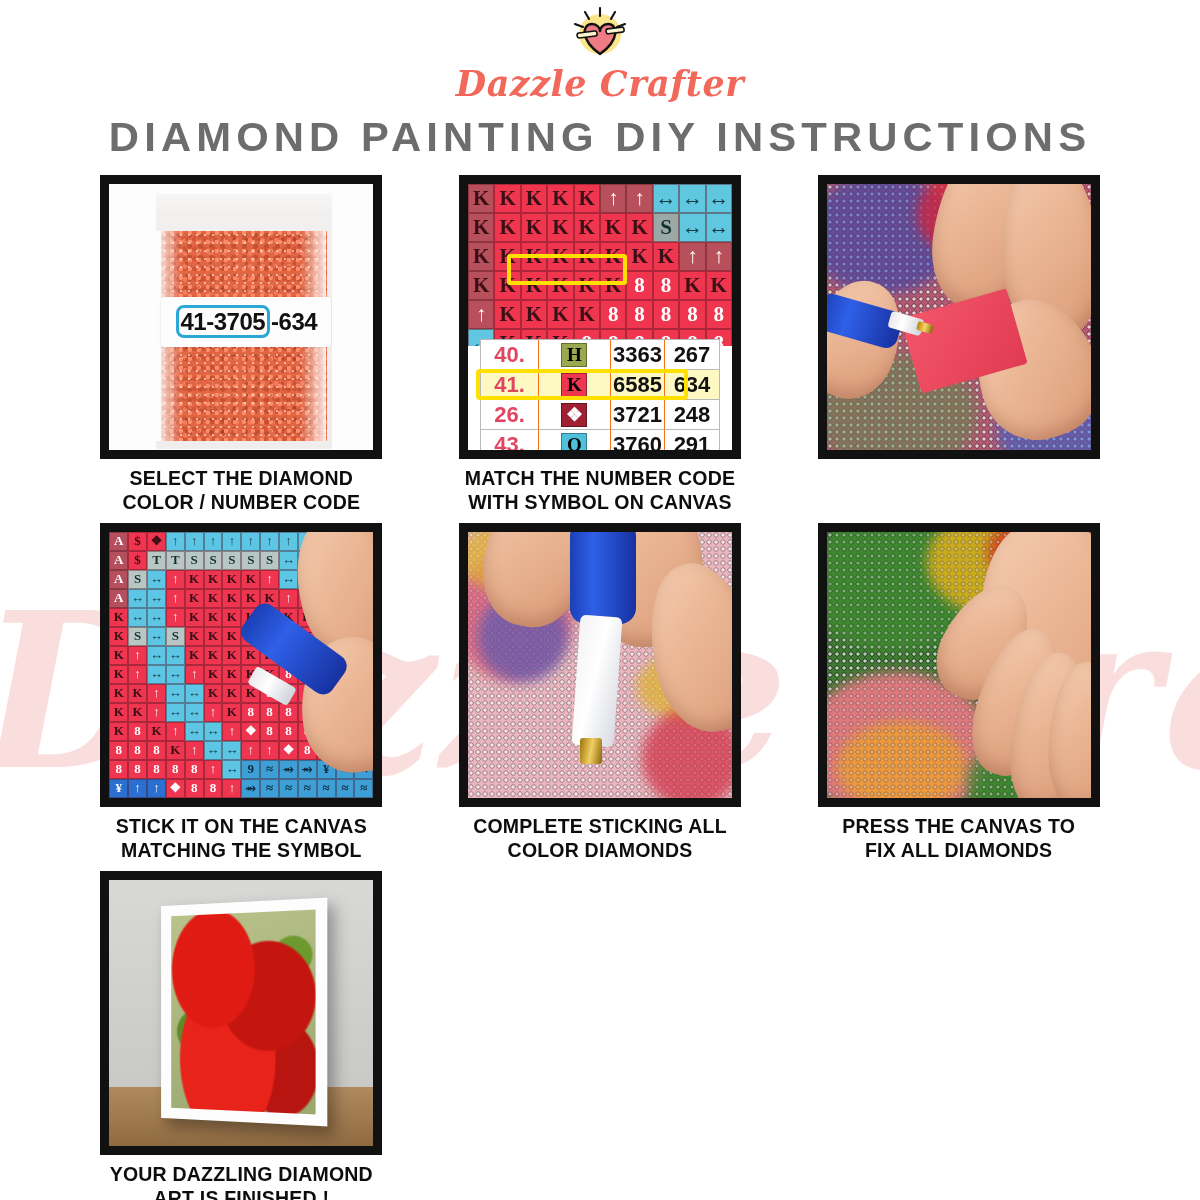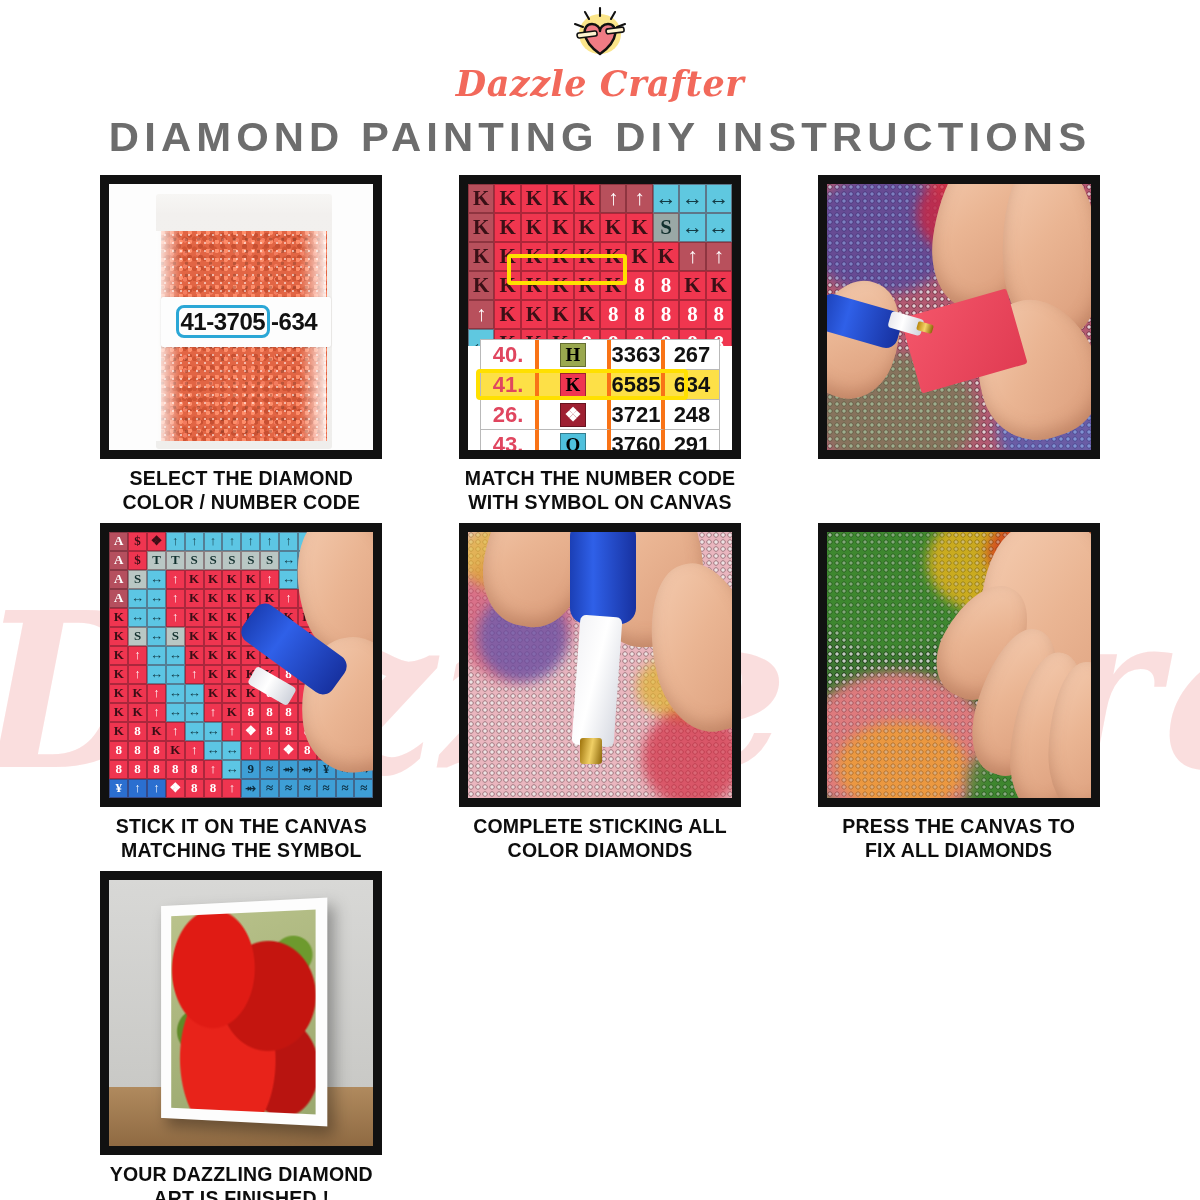--- a/index.html
+++ b/index.html
@@ -167,21 +167,21 @@
     position:absolute; left:39px; top:70px; width:120px; height:31px;
     border:4px solid #ffe000; border-radius:3px; z-index:4;
   }
   .legend-table {
     position:absolute; left:12px; right:12px; top:155px;
     background:#ffffff;
     border:1px solid #b9b9b9;
   }
   .lrow { display:grid; grid-template-columns:58px 72px 1fr 1fr; height:30px; }
   .lrow > div {
-    border-right:4px solid #f97316; border-bottom:1px solid #b9b9b9;
+    border-right:1px solid #f97316; border-bottom:1px solid #b9b9b9;
     display:flex; align-items:center; justify-content:center;
     font-family:"Liberation Sans", sans-serif; font-size:22px; font-weight:bold;
   }
   .lrow > div:last-child { border-right:none; }
   .l-idx { color:#e0465f; }
   .l-sym { }
   .sym-chip {
     width:26px; height:24px; display:flex; align-items:center; justify-content:center;
     font-family:"Liberation Serif", serif; font-size:19px; font-weight:bold;
     border:1px solid rgba(0,0,0,.35);
@@ -377,21 +377,21 @@
 
           <div class="legend-table">
             <div class="lrow">
               <div class="l-idx">40.</div>
               <div class="l-sym">
                   <span class="sym-chip" style="background:#9aa84f">H</span>
                 </div>
               <div class="l-num">3363</div>
               <div class="l-num">267</div>
             </div>
-            <div class="lrow" style="background:#fde047">
+            <div class="lrow" style="background:#fef9c3">
               <div class="l-idx">41.</div>
               <div class="l-sym">
                   <span class="sym-chip" style="background:#ef3550">K</span>
                 </div>
               <div class="l-num">6585</div>
               <div class="l-num">634</div>
             </div>
             <div class="lrow">
               <div class="l-idx">26.</div>
               <div class="l-sym">

